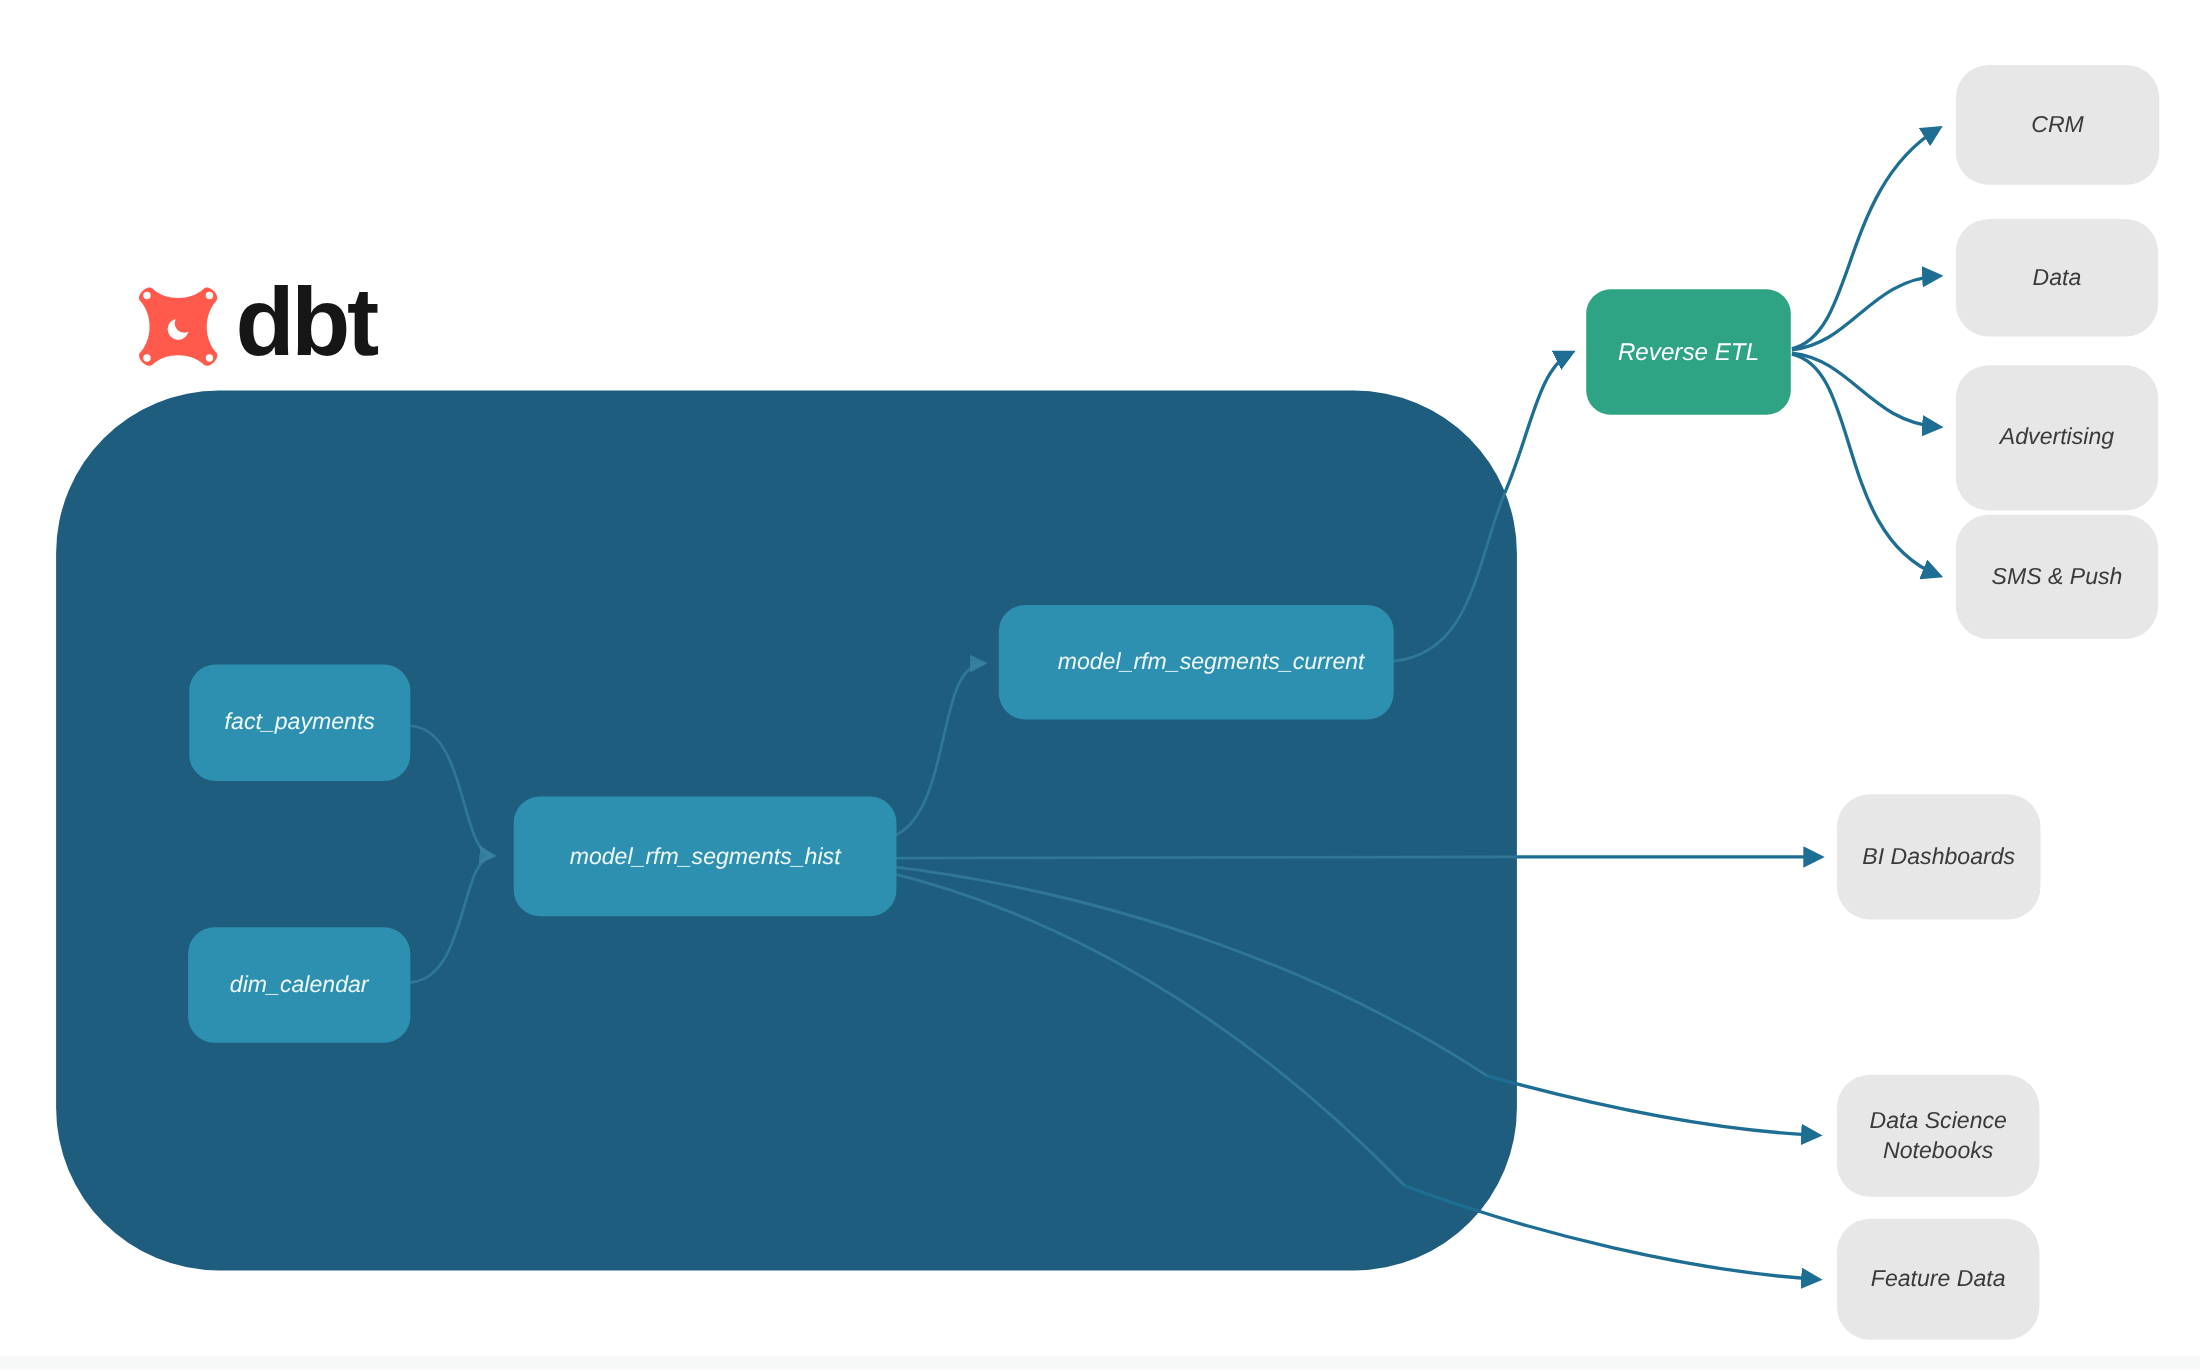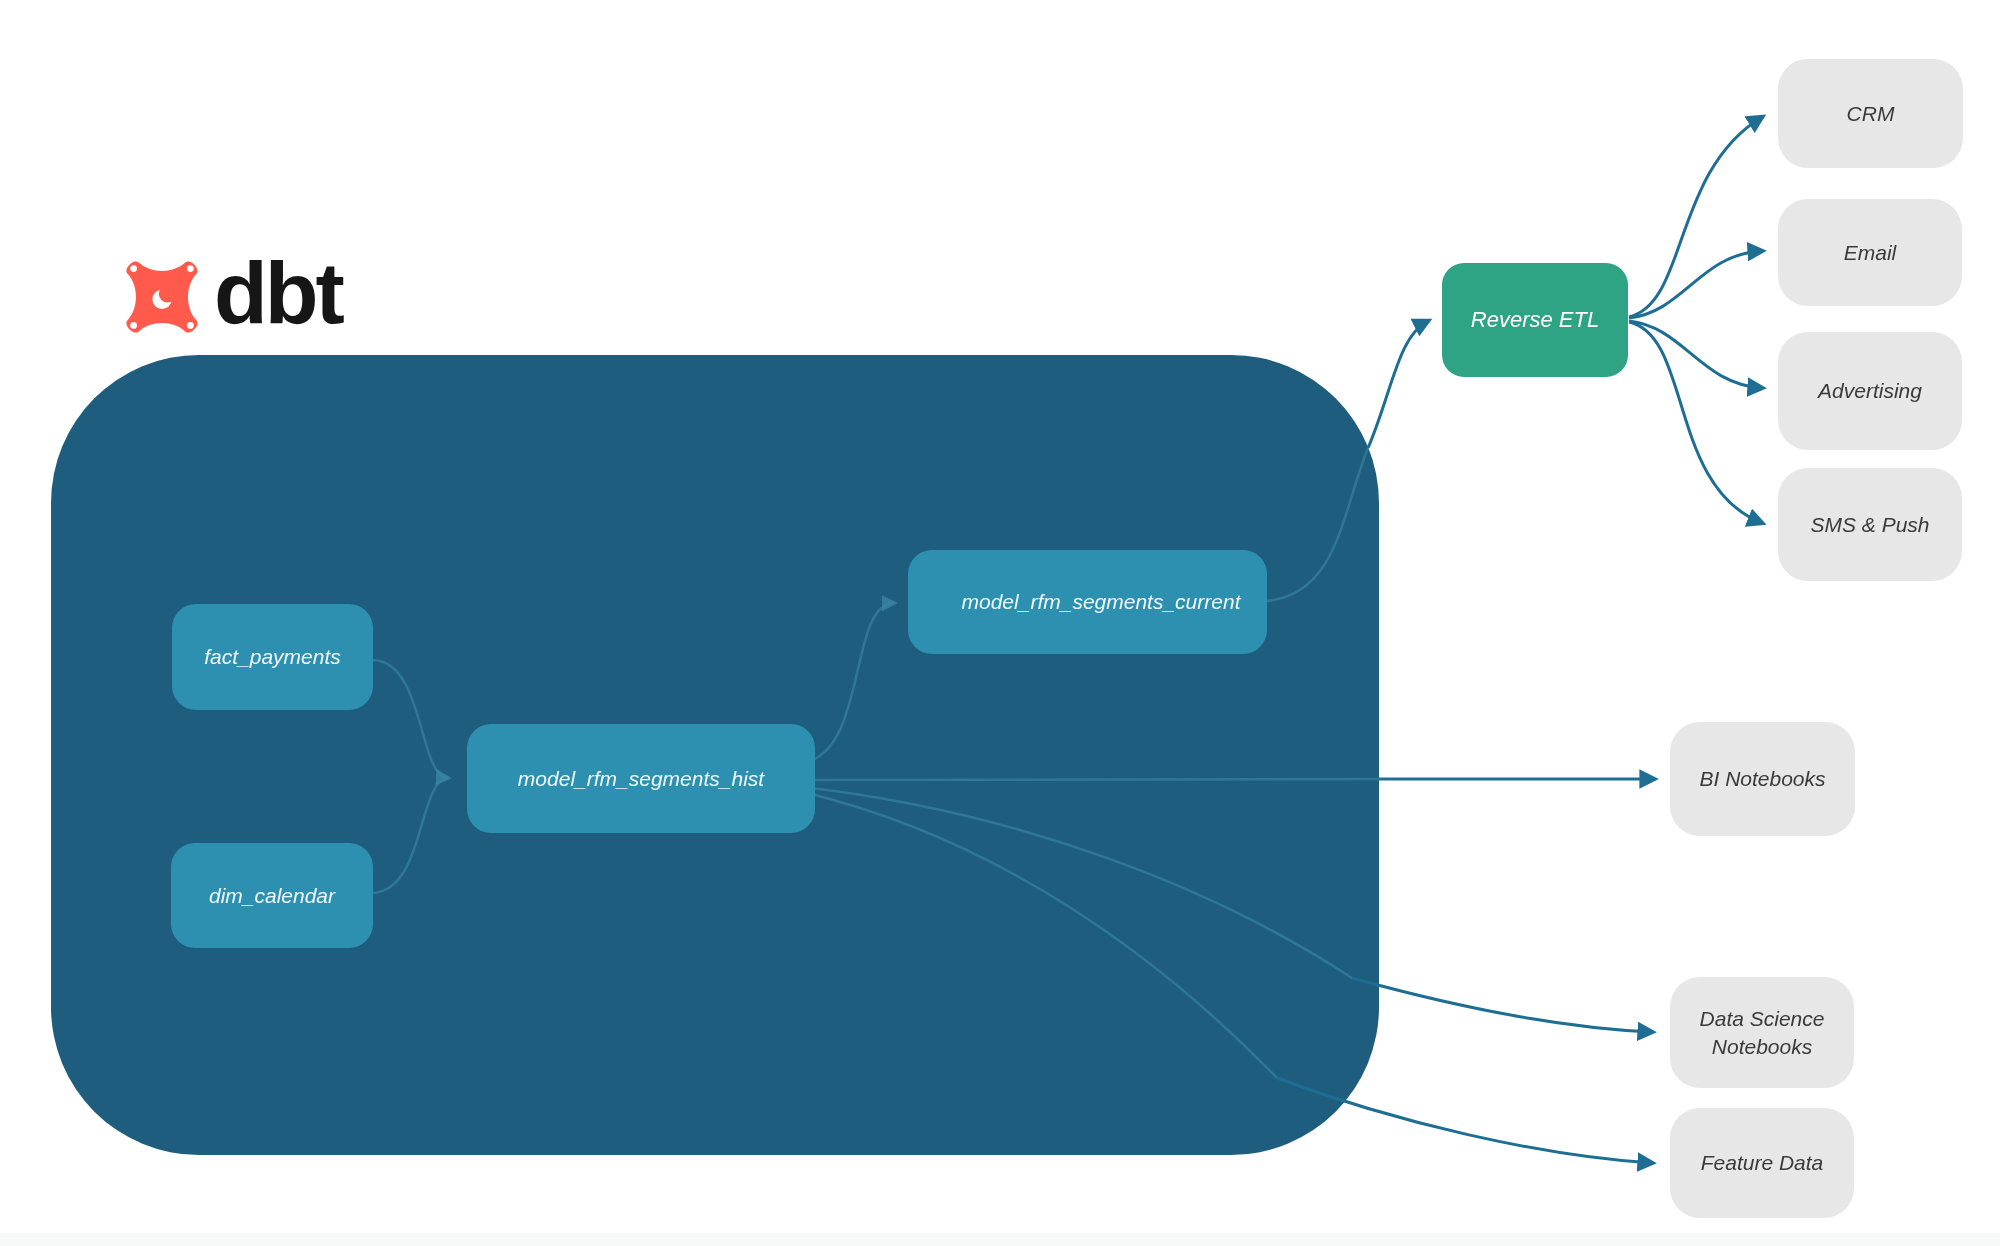--- a/index.html
+++ b/index.html
@@ -26,21 +26,21 @@
   .node.green{background:#2ea485;color:#ffffff;border-radius:22px;font-size:22px;}
   .node.gray{background:#e7e7e7;color:#3a3a3a;border-radius:30px;font-size:21px;padding:0 18px;}
 
   .n-fact   {left:172px;top:604px;width:201px;height:106px;}
   .n-dim    {left:171px;top:843px;width:202px;height:105px;}
   .n-hist   {left:467px;top:724px;width:348px;height:109px;}
   .n-current{left:908px;top:550px;width:359px;height:104px;padding-left:27px;}
   .n-retl   {left:1442px;top:263px;width:186px;height:114px;}
   .n-crm    {left:1778px;top:59px; width:185px;height:109px;}
   .n-email  {left:1778px;top:199px;width:184px;height:107px;}
-  .n-adv    {left:1778px;top:332px;width:184px;height:118px;}
+  .n-adv    {left:1778px;top:332px;width:184px;height:132px;}
   .n-sms    {left:1778px;top:468px;width:184px;height:113px;}
   .n-bi     {left:1670px;top:722px;width:185px;height:114px;}
   .n-dsn    {left:1670px;top:977px;width:184px;height:111px;justify-content:flex-end;}
   .n-fs     {left:1670px;top:1108px;width:184px;height:110px;}
 
   .footer-strip{position:absolute;left:0;bottom:0;width:2000px;height:13px;background:#f7f9f9;z-index:0;}
 </style>
 </head>
 <body>
 
@@ -108,30 +108,30 @@
   </div>
 
   <div class="node green n-retl">
     <span>Reverse ETL</span>
   </div>
 
   <div class="node gray n-crm">
     <span>CRM</span>
   </div>
   <div class="node gray n-email">
-    <span>Email</span>
+    <span>Data</span>
   </div>
   <div class="node gray n-adv">
     <span>Advertising</span>
   </div>
   <div class="node gray n-sms">
     <span>SMS &amp; Push</span>
   </div>
   <div class="node gray n-bi">
-    <span>BI Notebooks</span>
+    <span>BI Dashboards</span>
   </div>
   <div class="node gray n-dsn">
     <span>Data Science Notebooks</span>
   </div>
   <div class="node gray n-fs">
     <span>Feature Data</span>
   </div>
 
   <div class="footer-strip"></div>
 </div>

